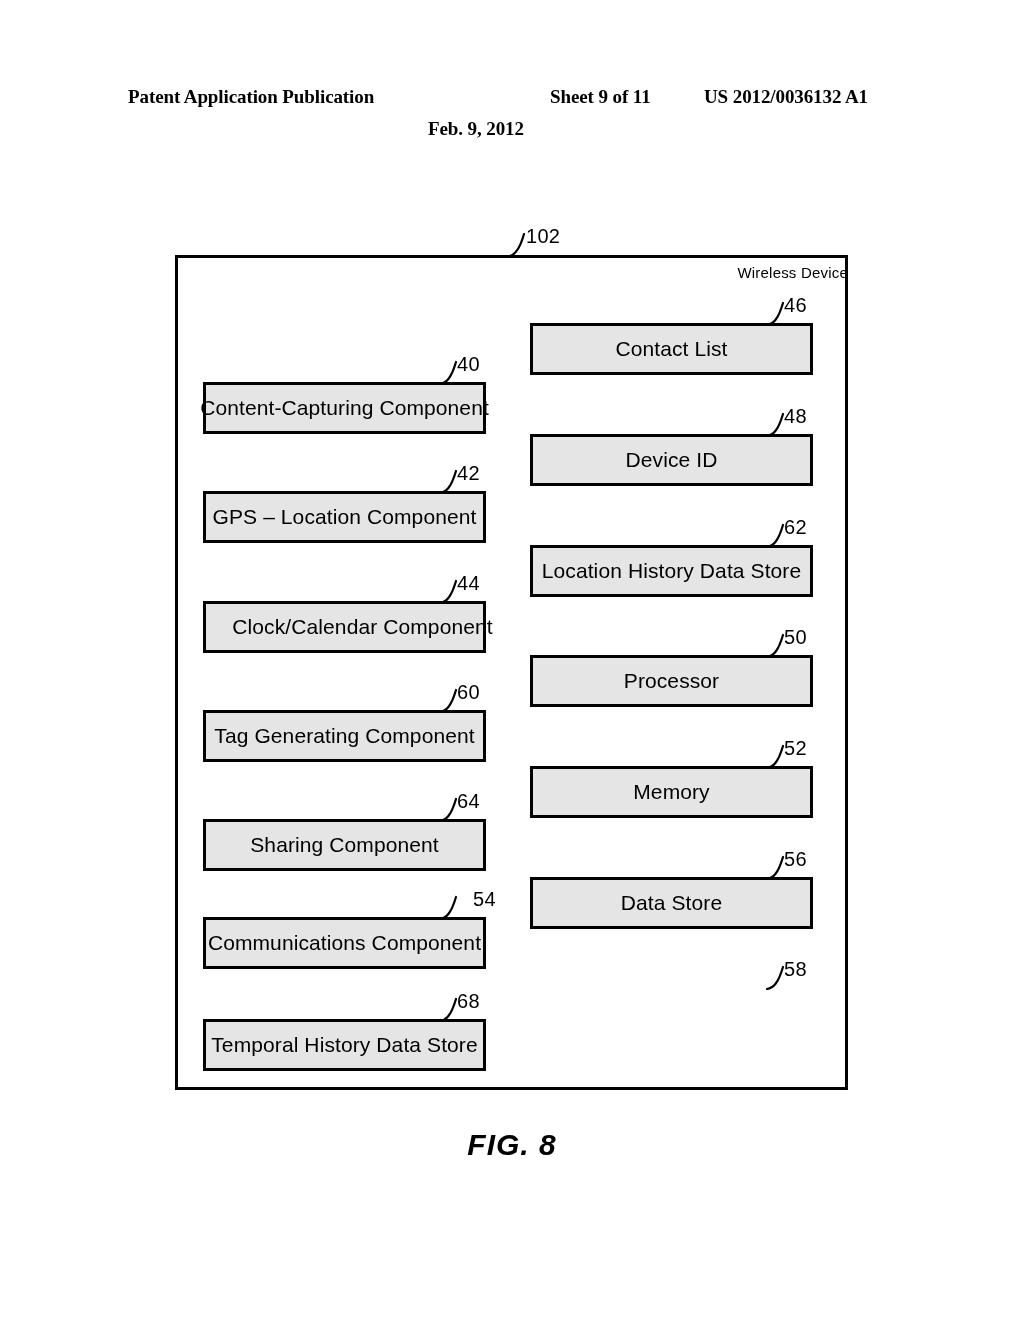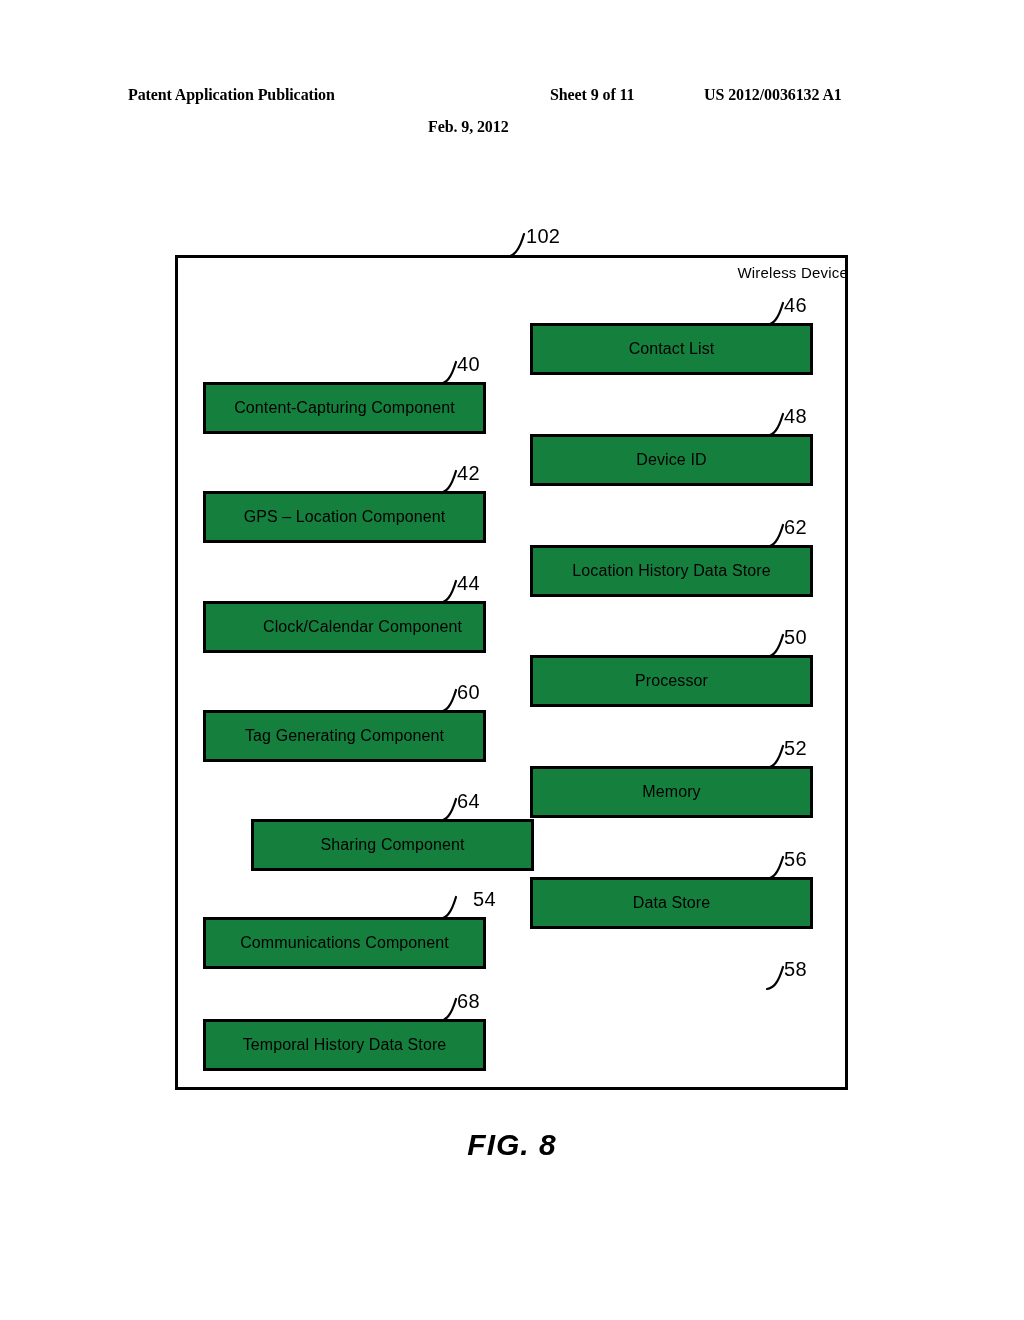--- a/index.html
+++ b/index.html
@@ -22,21 +22,21 @@
     position: absolute;
     top: 86px;
     left: 0;
     width: 1024px;
     height: 30px;
     display: flex;
     flex-direction: row;
     align-items: baseline;
     font-family: "Liberation Serif", serif;
     font-weight: bold;
-    font-size: 16px;
+    font-size: 19px;
     letter-spacing: -0.1px;
     white-space: nowrap;
   }
   #page-header .hdr-pub   { position: absolute; left: 128px; }
   #page-header .hdr-date  { position: absolute; left: 428px; margin-top: 32px; }
   #page-header .hdr-sheet { position: absolute; left: 550px; }
   #page-header .hdr-pat   { position: absolute; left: 704px; }
 
   
   #figure {
@@ -68,25 +68,25 @@
     font-size: 15px;
     line-height: 26px;
     letter-spacing: 0.2px;
   }
 
   
   .block {
     position: absolute;
     border: 3px solid #000000;
     box-sizing: border-box;
-    background: #15803d;
+    background: #e5e5e5;
     display: flex;
     align-items: center;
     justify-content: center;
-    font-size: 16px;
+    font-size: 21px;
     letter-spacing: 0.1px;
     white-space: nowrap;
   }
 
   
   .refnum {
     position: absolute;
     font-size: 20px;
     font-family: "Liberation Sans", sans-serif;
     letter-spacing: 0.3px;
@@ -162,21 +162,21 @@
   <div class="refnum" style="left:457px; top:572px;">44</div>
 
   <div class="block" style="left:203px; top:710px; width:283px; height:52px;">
     <span>Tag Generating Component</span>
   </div>
   <svg class="leader" style="left:438px; top:685px;" width="34" height="30" viewBox="0 0 34 30">
     <path d="M 2 27 C 8 26, 13 22, 18 5"></path>
   </svg>
   <div class="refnum" style="left:457px; top:681px;">60</div>
 
-  <div class="block" style="left:203px; top:819px; width:283px; height:52px;margin-left:48px;">
+  <div class="block" style="left:203px; top:819px; width:283px; height:52px;">
     <span>Sharing Component</span>
   </div>
   <svg class="leader" style="left:438px; top:794px;" width="34" height="30" viewBox="0 0 34 30">
     <path d="M 2 27 C 8 26, 13 22, 18 5"></path>
   </svg>
   <div class="refnum" style="left:457px; top:790px;">64</div>
 
   <div class="block" style="left:203px; top:917px; width:283px; height:52px;">
     <span>Communications Component</span>
   </div>

